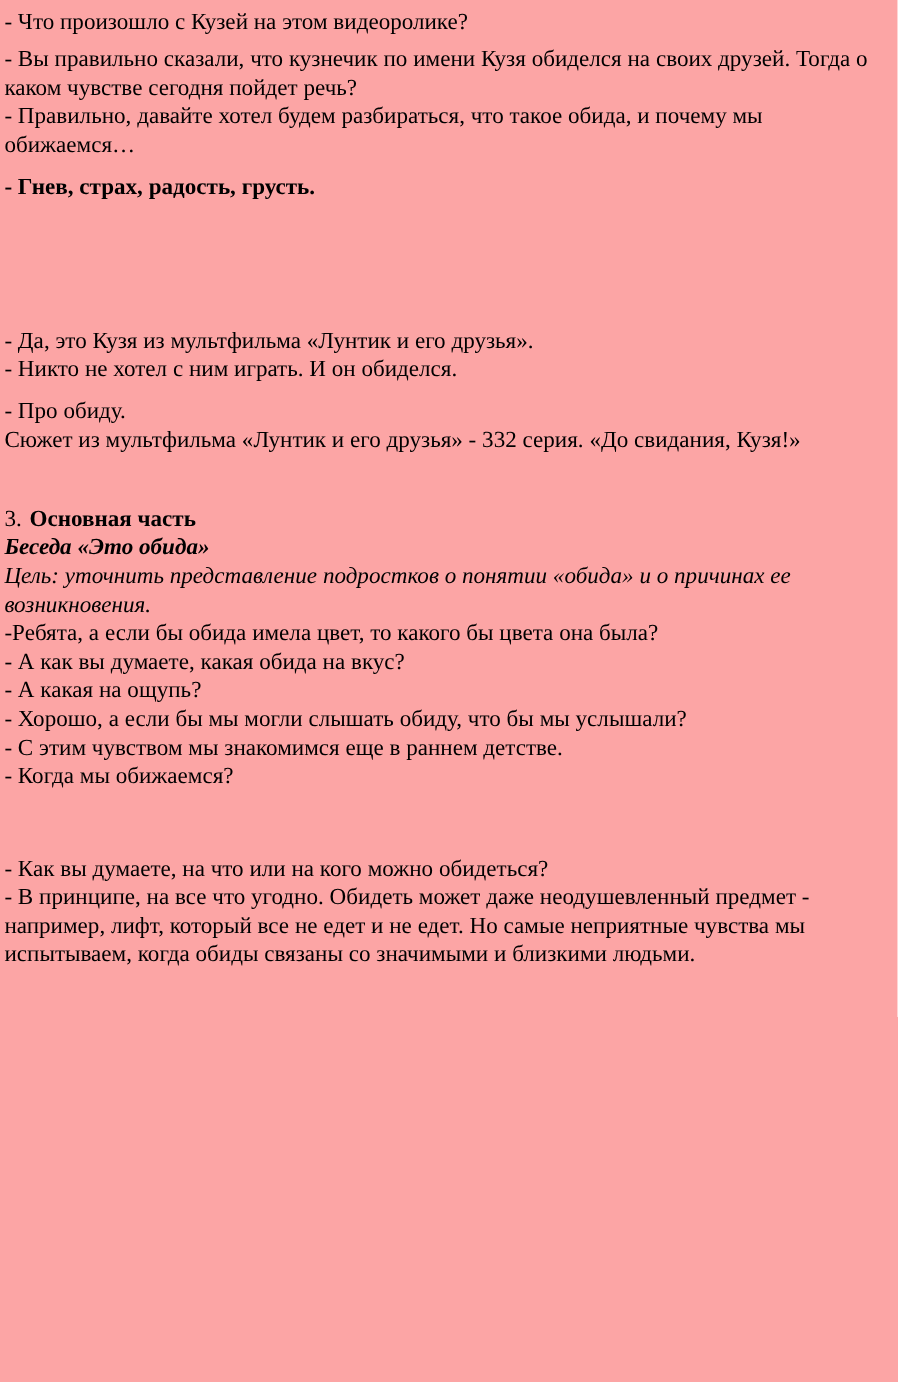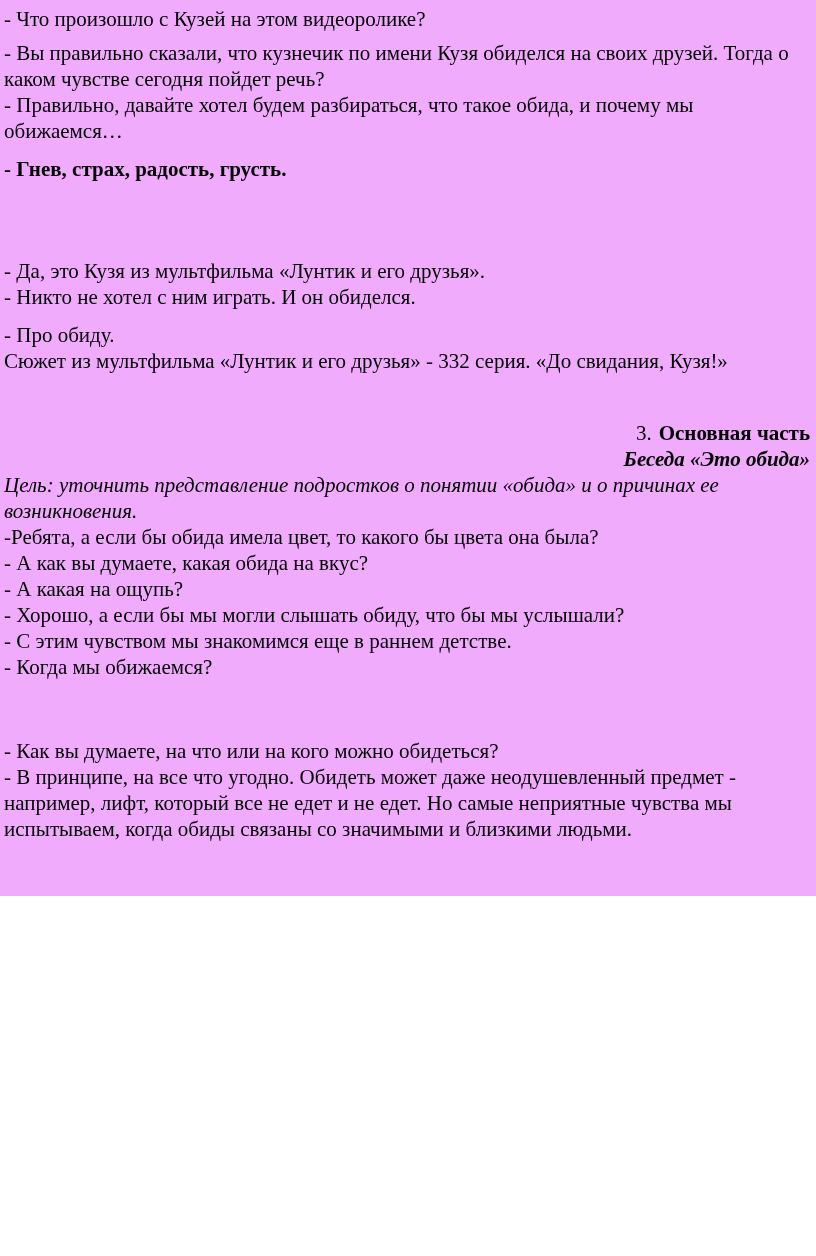--- a/index.html
+++ b/index.html
@@ -2,45 +2,45 @@
 <html><head>
 <meta charset="utf-8">
 <style>
   html, body {
     margin: 0;
     padding: 0;
     background: #ffffff;
   }
   .doc {
     width: 816px;
-    height: 896px;
+    height: 1256px;
     box-sizing: border-box;
-    background: #f0abfc;
+    background: #fca5a5;
     color: #000000;
     font-family: "Liberation Serif", "DejaVu Serif", serif;
     font-size: 21px;
     line-height: 26px;
     padding: 6px 6px 0 4px;
     overflow: hidden;
   }
   .p {
     margin: 0;
     text-align: left;
     word-spacing: normal;
   }
-  .center { text-align: right; }
+  .center { text-align: left; }
   .bold { font-weight: bold; }
   .italic { font-style: italic; }
   .section-title { margin-left: 7px; }
   .mt-22  { margin-top: 8px; }
   .mt-24  { margin-top: 12px; font-weight: bold; }
   .mt-28  { margin-top: 12px; }
   .mt-46  { margin-top: 46px; }
   .mt-58  { margin-top: 58px; }
-  .mt-186 { margin-top: 76px; }
+  .mt-186 { margin-top: 114px; }
   .mt-234 { }
 </style>
 </head>
 <body>
 
 <div class="doc">
 
   <p class="p">- Что произошло с Кузей на этом видеоролике?</p>
 
   <p class="p mt-22">- Вы правильно сказали, что кузнечик по имени Кузя обиделся на своих друзей. Тогда о каком чувстве сегодня пойдет речь?</p>

